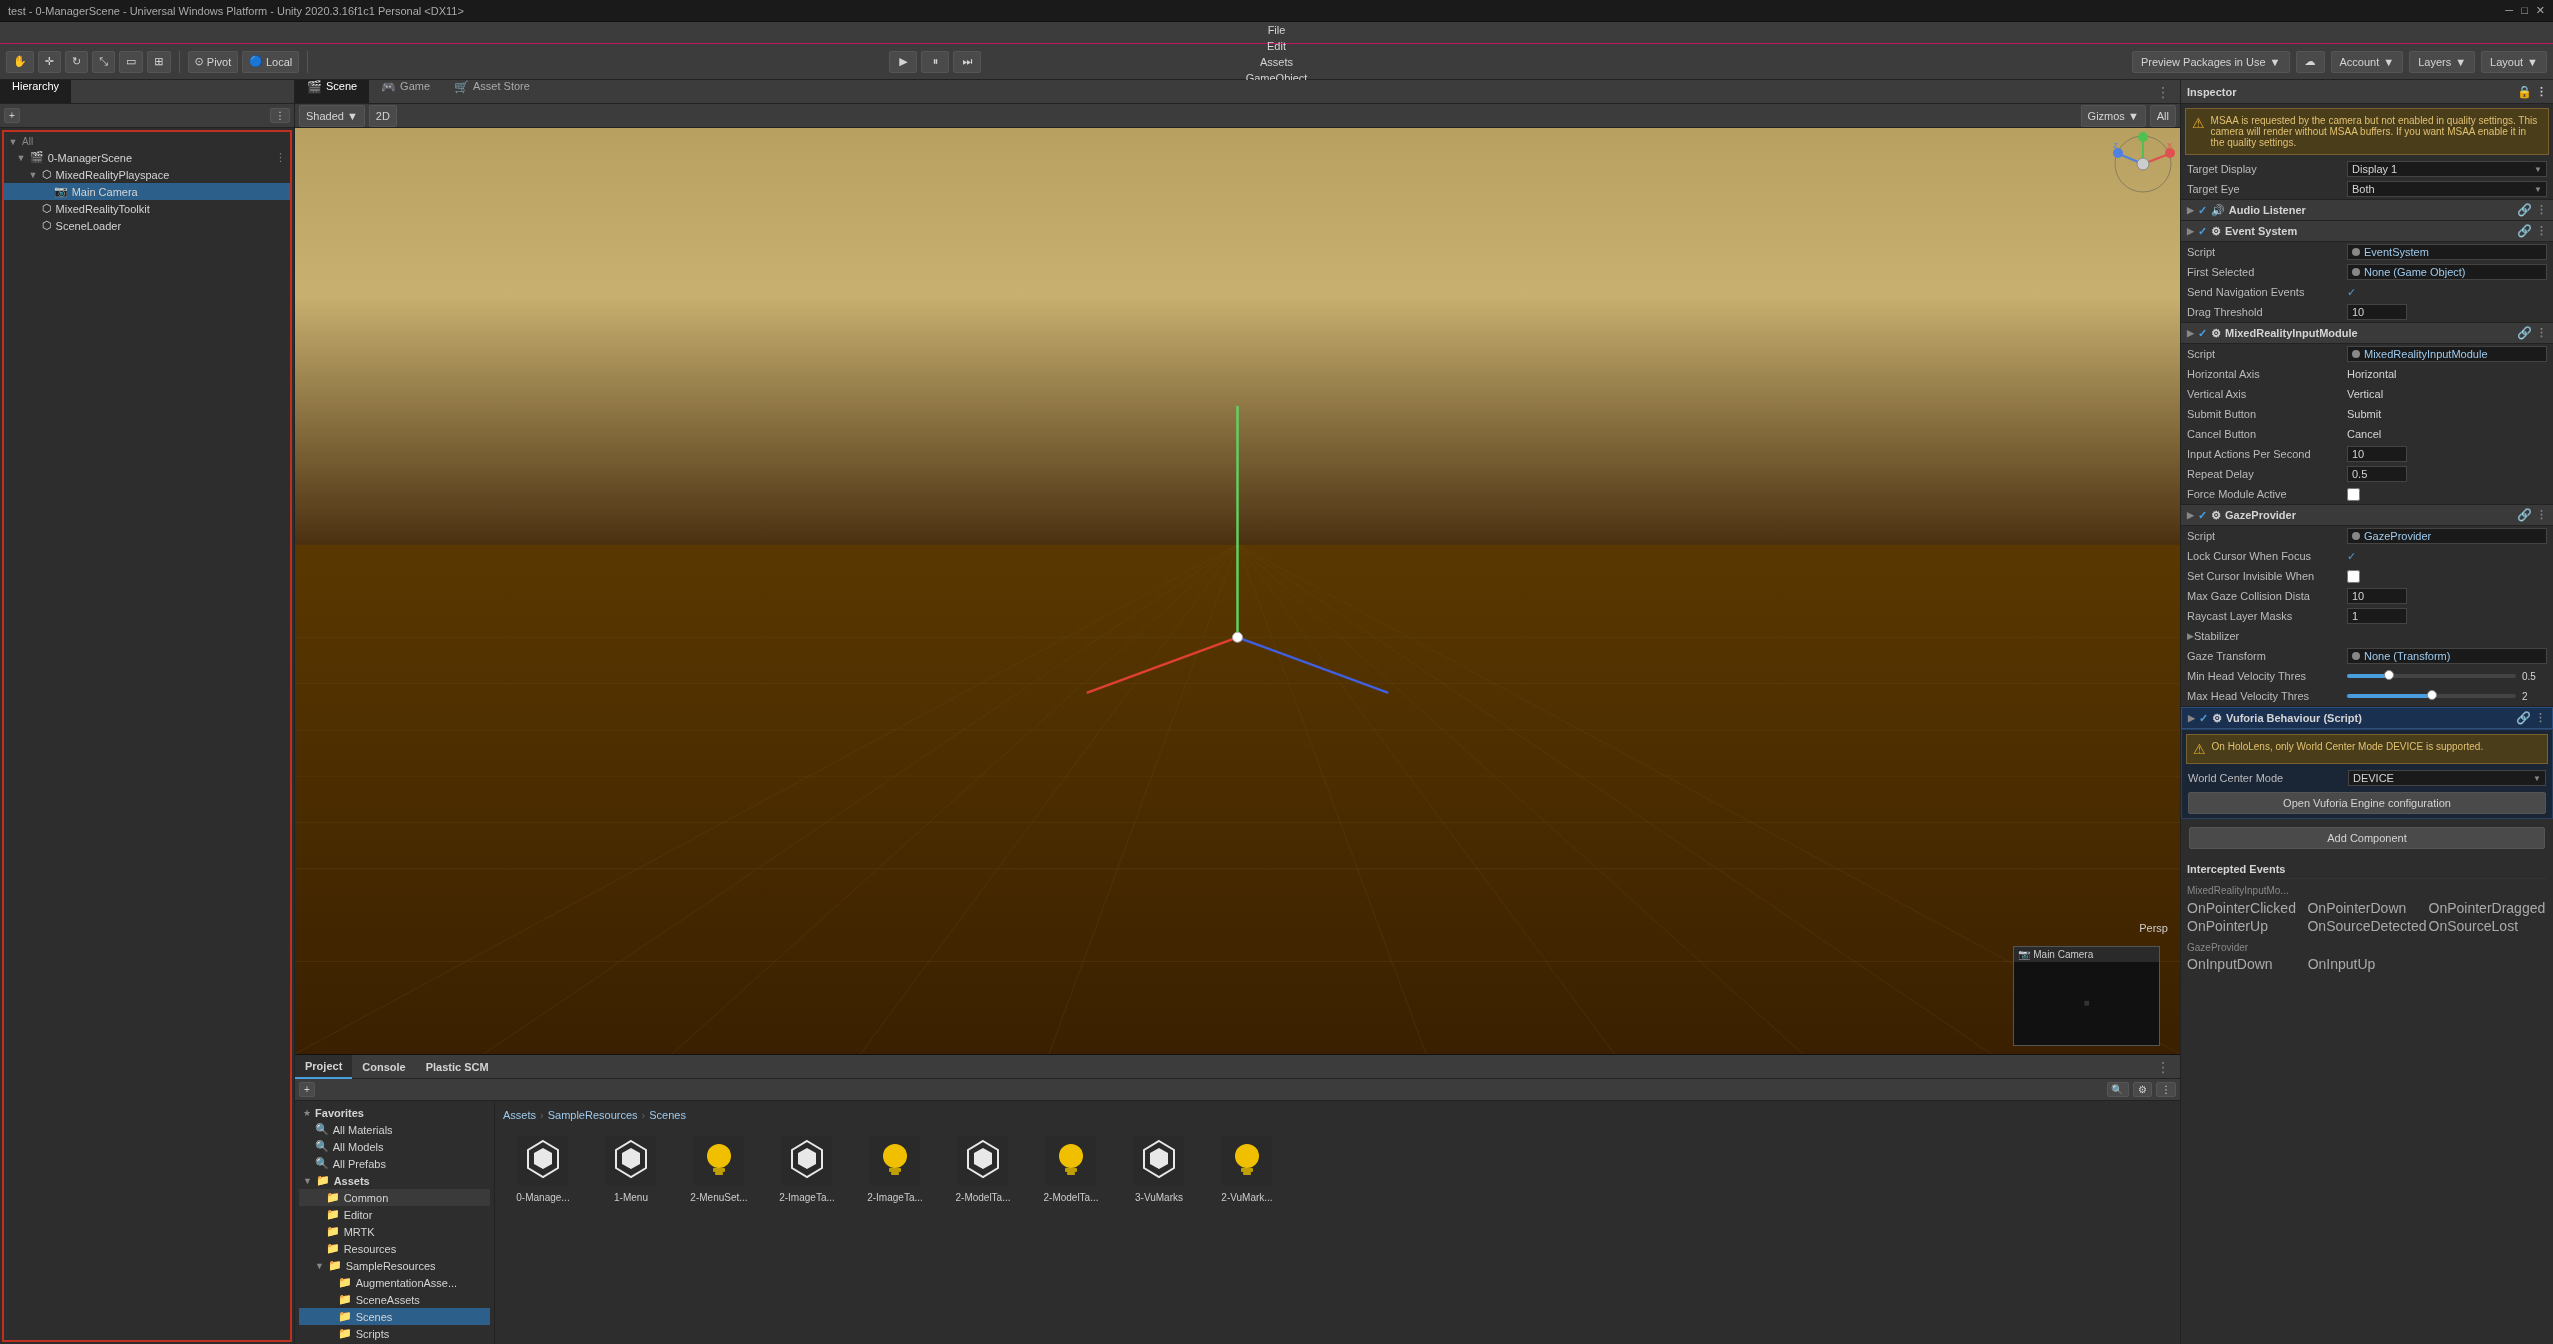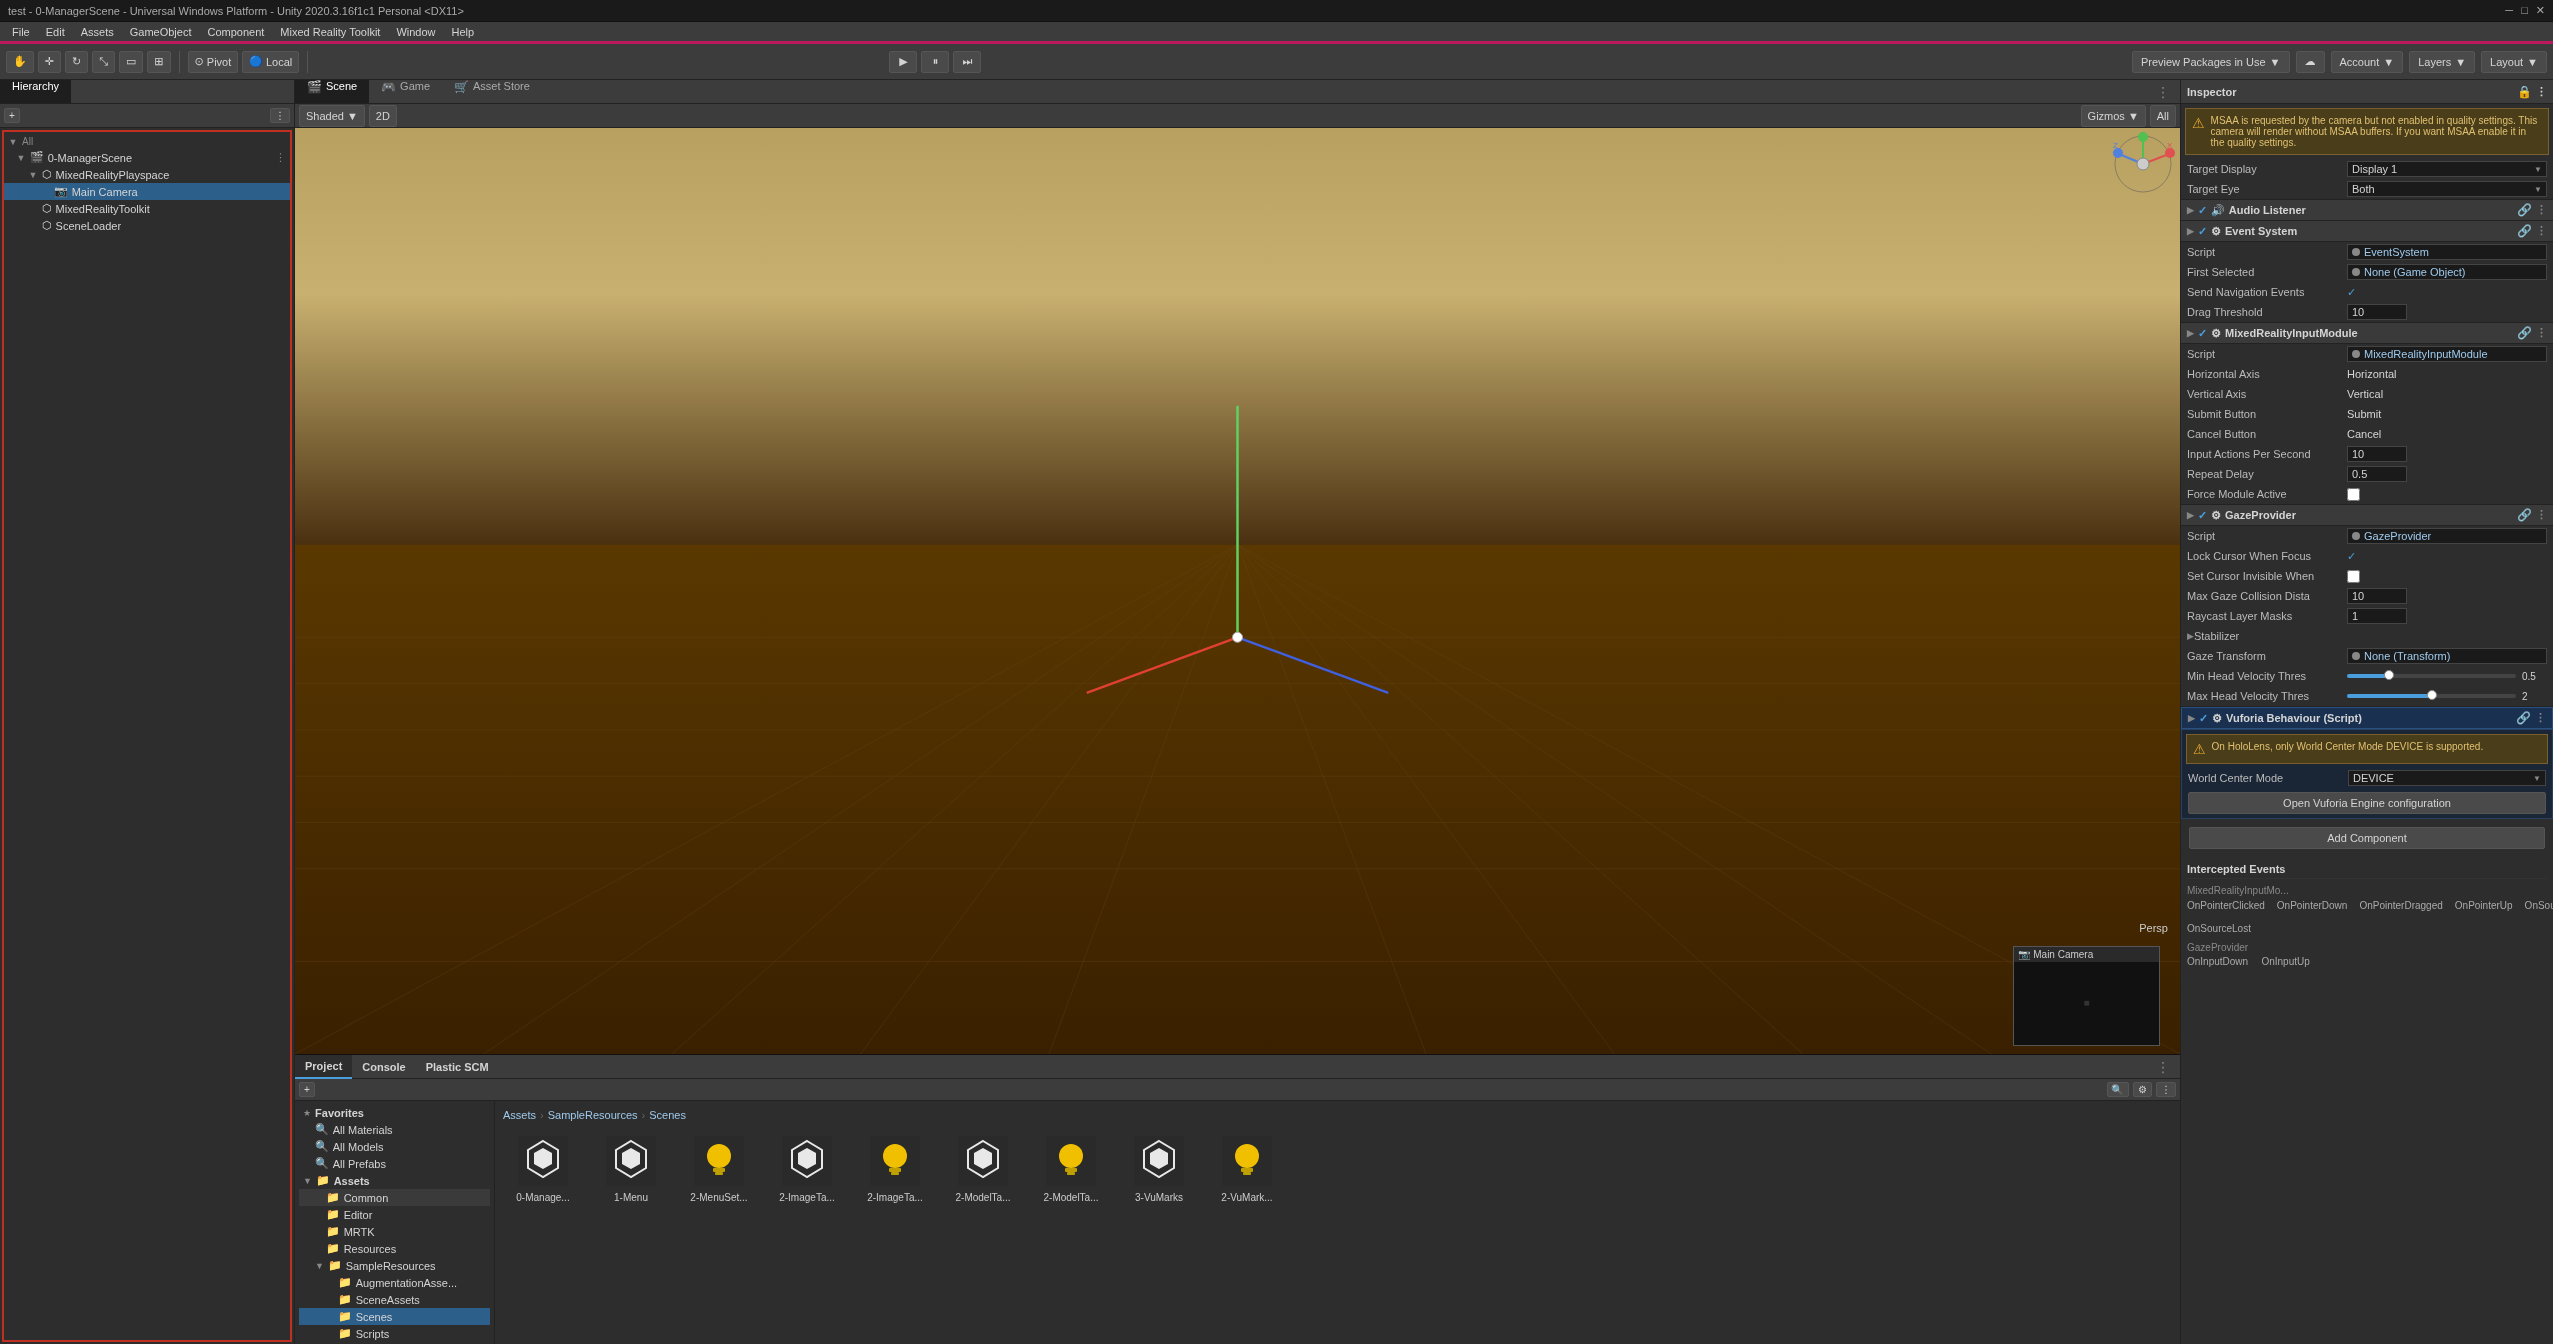--- a/index.html
+++ b/index.html
@@ -25,21 +25,22 @@
       border-bottom: 1px solid #111;
     }
 
     
     #menu-bar {
       background: #3c3c3c;
       height: 22px;
       display: flex;
       align-items: center;
       padding: 0 4px;
-      border-bottom: 3px solid #be185d;
+      border-bottom: 1px solid #be185d;
+      flex-direction: column;
     }
     .menu-item {
       padding: 2px 8px;
       cursor: pointer;
       font-size: 11px;
       color: #d4d4d4;
     }
 
     
     #toolbar {
@@ -406,23 +407,23 @@
       cursor: pointer;
       text-align: center;
       border-radius: 2px;
     }
     .intercepted-events {
       padding: 6px;
       font-size: 11px;
     }
     .events-grid {
       display: grid;
-      grid-template-columns: 1fr 1fr 1fr 1fr 1fr;
-      gap: 12px;
-      font-size: 10px;
+      grid-template-columns: 1fr 1fr 1fr;
+      gap: 2px;
+      font-size: 14px;
       color: #aaa;
     }
     .vuforia-warning {
       background: #4a3d1a;
       border: 1px solid #7a6030;
       margin: 4px;
       padding: 6px;
       display: flex;
       gap: 6px;
       font-size: 10px;

